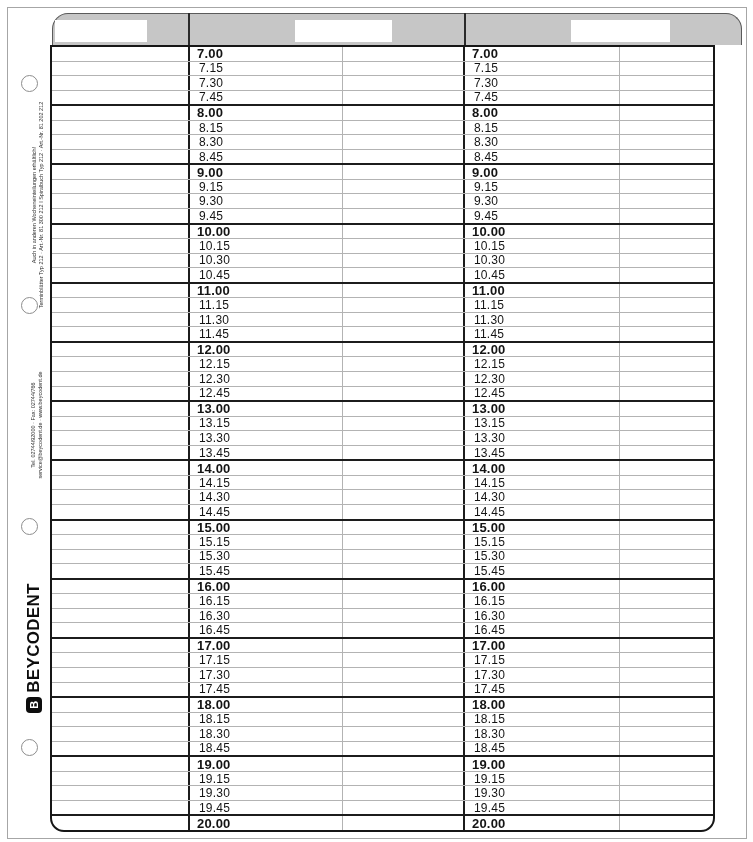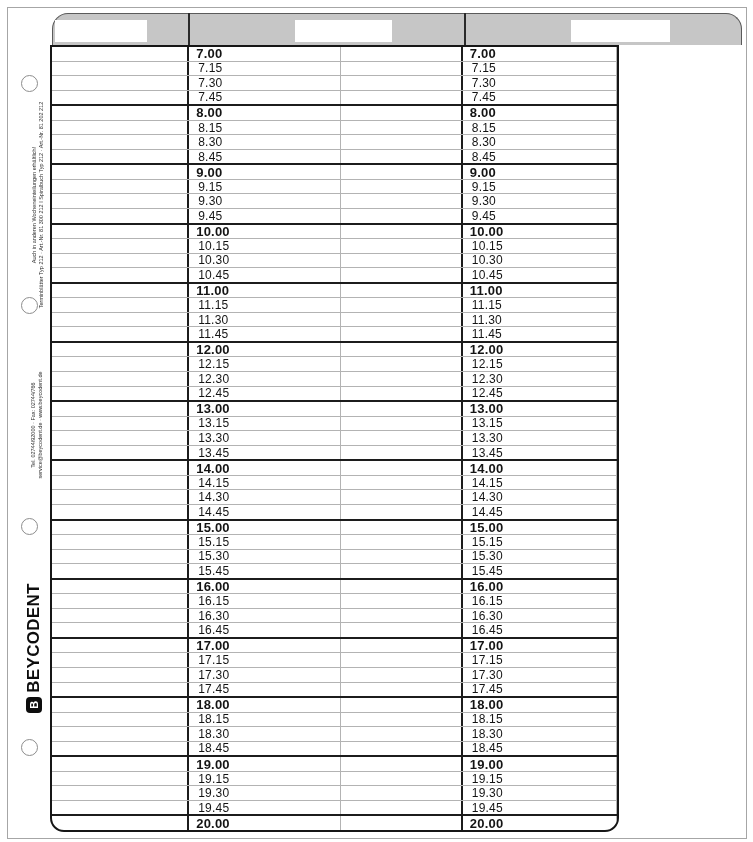--- a/index.html
+++ b/index.html
@@ -25,21 +25,21 @@
   .band-div-1{left:188px;}
   .band-div-2{left:464px;}
   .header-box{
     position:absolute;top:20px;height:22px;background:#ffffff;
   }
   .hb1{left:55px;width:92px;}
   .hb2{left:295px;width:97px;}
   .hb3{left:571px;width:99px;}
   
   .table{
-    position:absolute;left:50px;top:45px;width:569px;height:787px;
+    position:absolute;left:50px;top:45px;width:665px;height:787px;
     border:2px solid #161616;border-radius:0 0 14px 14px;
     box-sizing:border-box;background:#fff;
     display:flex;flex-direction:column;overflow:hidden;
   }
   .row{flex:1 1 0;display:flex;box-sizing:border-box;border-top:1px solid var(--grid_light,#b3b3b3);min-height:0;}
   .row.hour{border-top:2px solid var(--grid_dark,#1c1c1c);}
   .row.first{border-top:none;}
   .c{box-sizing:border-box;display:flex;align-items:center;min-width:0;overflow:hidden;}
   .c0{width:138px;border-right:2px solid var(--grid_dark,#1c1c1c);}
   .c1{width:153px;border-right:1px solid var(--grid_light,#b3b3b3);padding-left:9px;}

